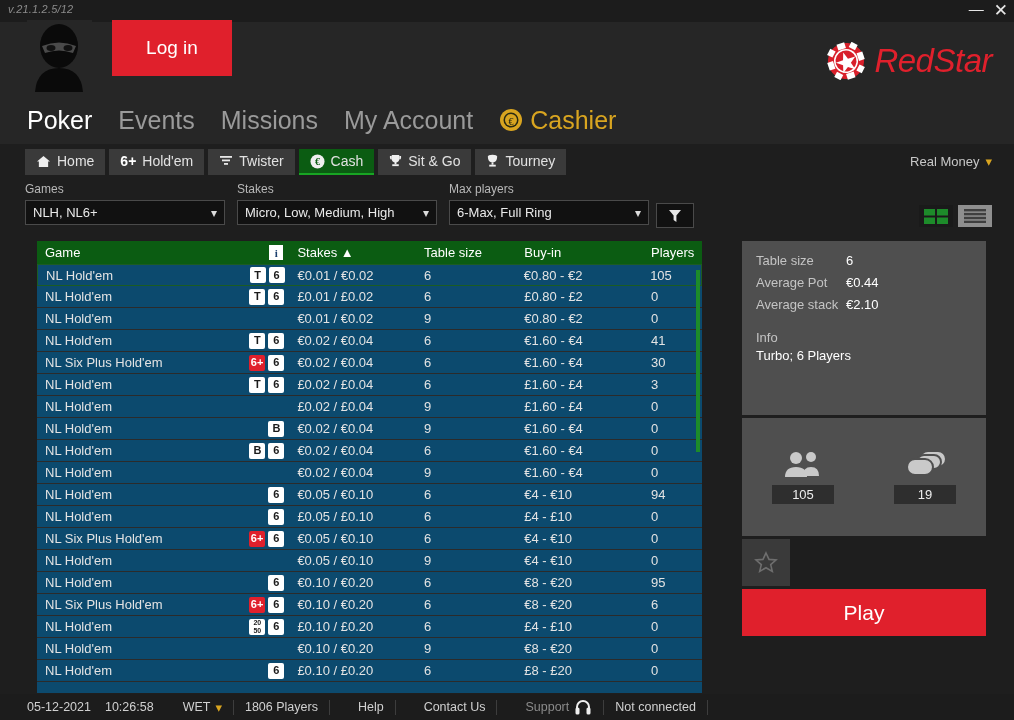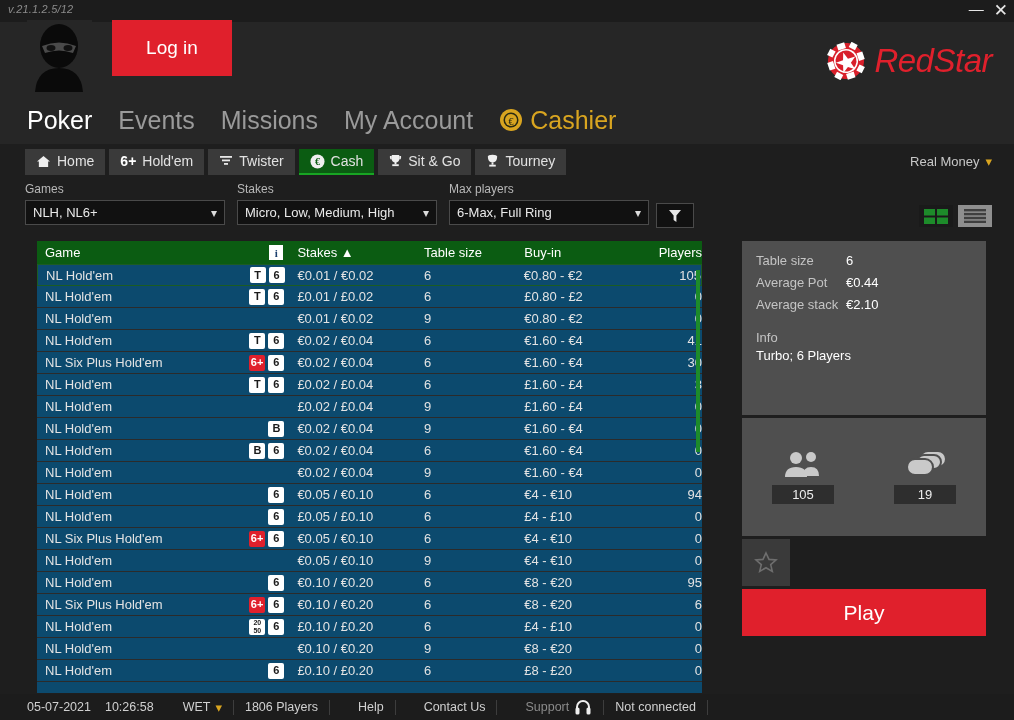--- a/index.html
+++ b/index.html
@@ -73,21 +73,21 @@
 
   
   .tablewrap { position:absolute; top:241px; left:25px; width:665px; height:452px; background:#0c4a6e;margin-left:12px; }
   .thead { display:flex; height:23px; background:#0b5c12; align-items:center; font-size:13px; color:#ffffff; }
   .th { padding-left:8px; }
   .c-game  { width:185px; }
   .c-badge { width:72px; display:flex; justify-content:flex-end; align-items:center; gap:3px; padding-right:5px; }
   .c-stakes{ width:129px; }
   .c-size  { width:102px; }
   .c-buyin { width:129px; }
-  .c-players{ width:60px;text-align:right; }
+  .c-players{ width:60px; }
   .thead .c-badge { justify-content:flex-end; padding-right:6px; }
   .info-i {
     width:14px; height:15px; background:#fff; color:#1c3f6e; font-size:11px;
     font-weight:bold; display:flex; align-items:center; justify-content:center;
     font-family:"Liberation Serif", serif; cursor:pointer;
   }
   .rows { }
   .row {
     display:flex; height:22px; align-items:center; font-size:13px;
     color:#e3e3e3; border-bottom:1px solid #2b2b2b; cursor:pointer;
@@ -537,21 +537,21 @@
       <svg width="24" height="23" viewBox="0 0 24 23">
         <path d="M12 2 l3 6.4 7 .6 -5.3 4.6 1.6 6.8 -6.3-3.7 -6.3 3.7 1.6-6.8 -5.3-4.6 7-.6 z" fill="none" stroke="#6e6e6e" stroke-width="1.6"></path>
       </svg>
     </button>
   </div>
   <button class="play">Play</button>
 </div>
 
 <div class="statusbar">
   <div style="width:27px"></div>
-  <span>05-07-2021</span>
+  <span>05-12-2021</span>
   <div style="width:14px"></div>
   <span>10:26:58</span>
   <div style="width:12px"></div>
   <span class="sb-item">
     <span>WET</span>
     <span class="chev-gold">▾</span>
   </span>
   <div class="sb-sep"></div>
   <span>1806 Players</span>
   <div class="sb-sep"></div>

